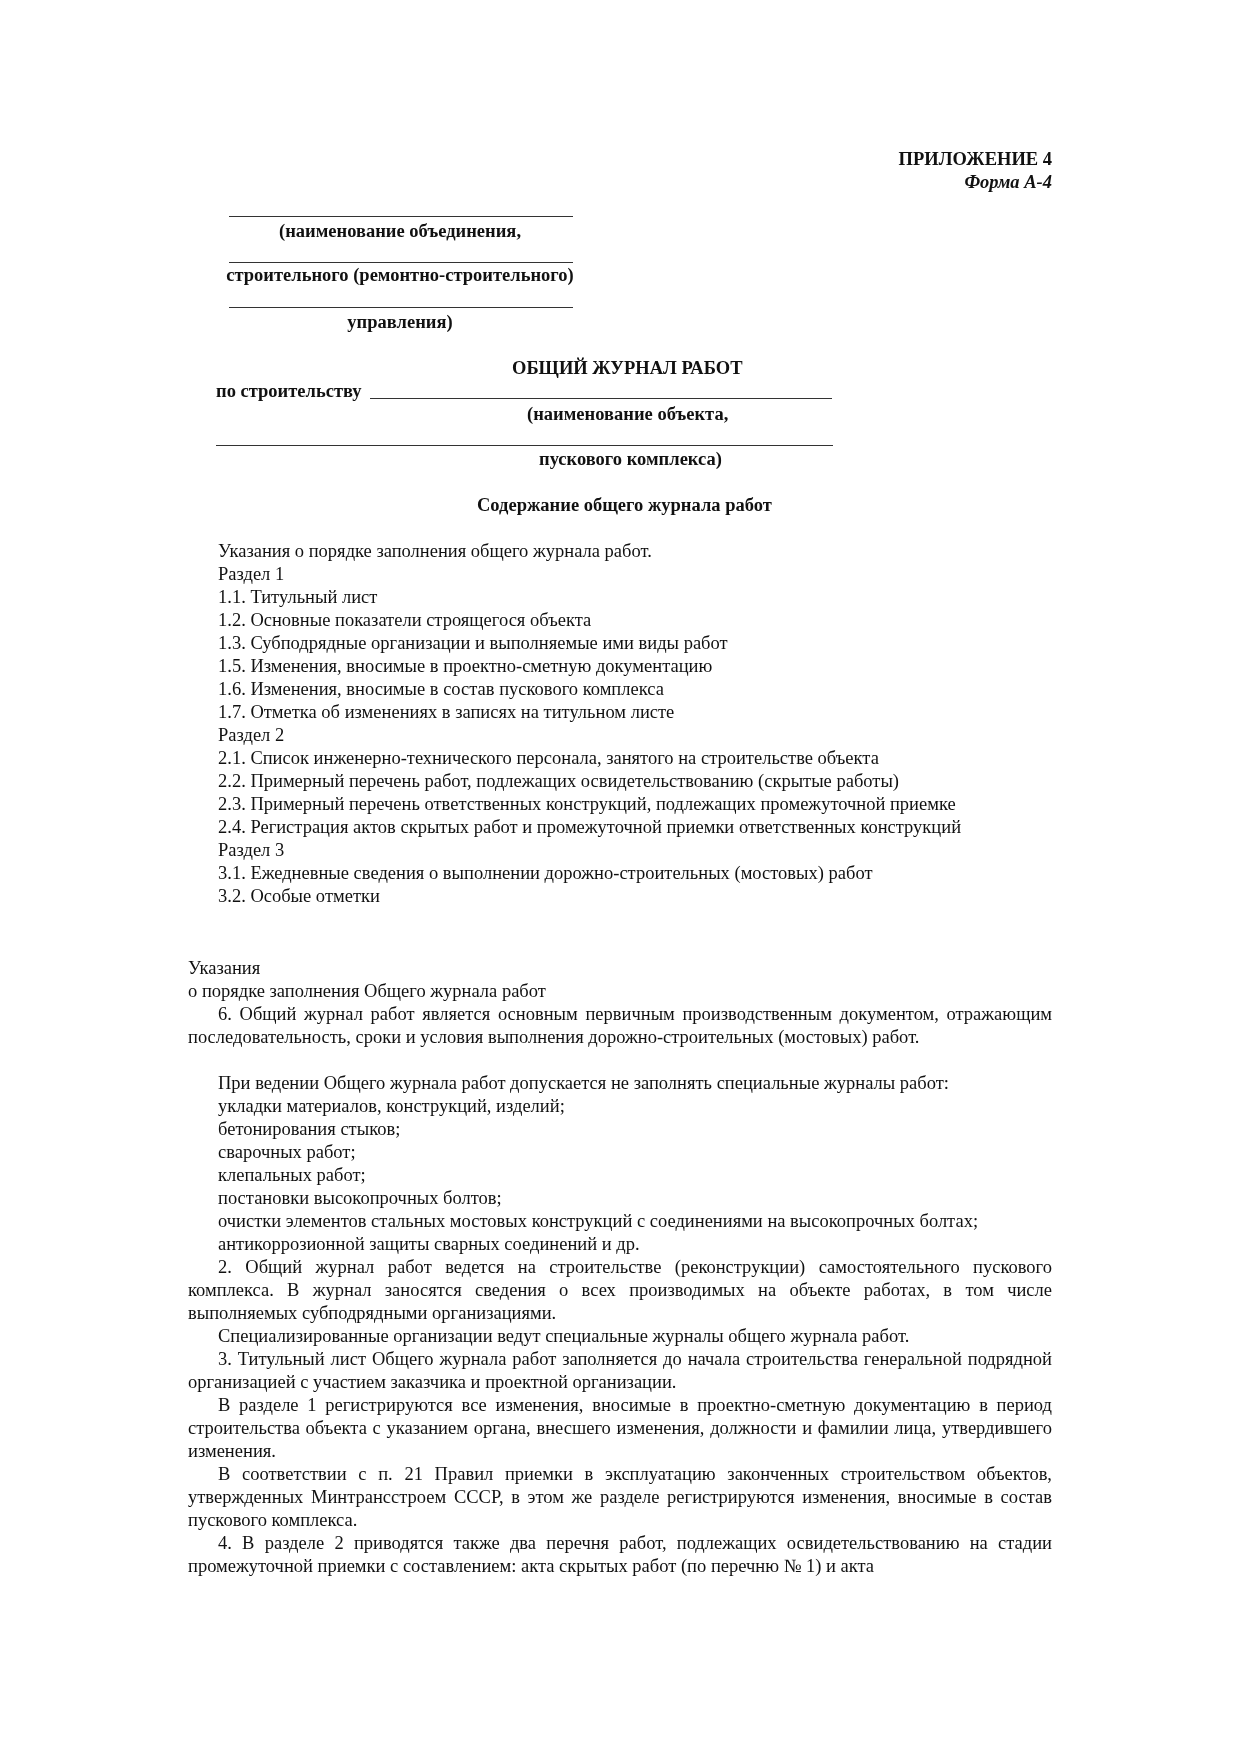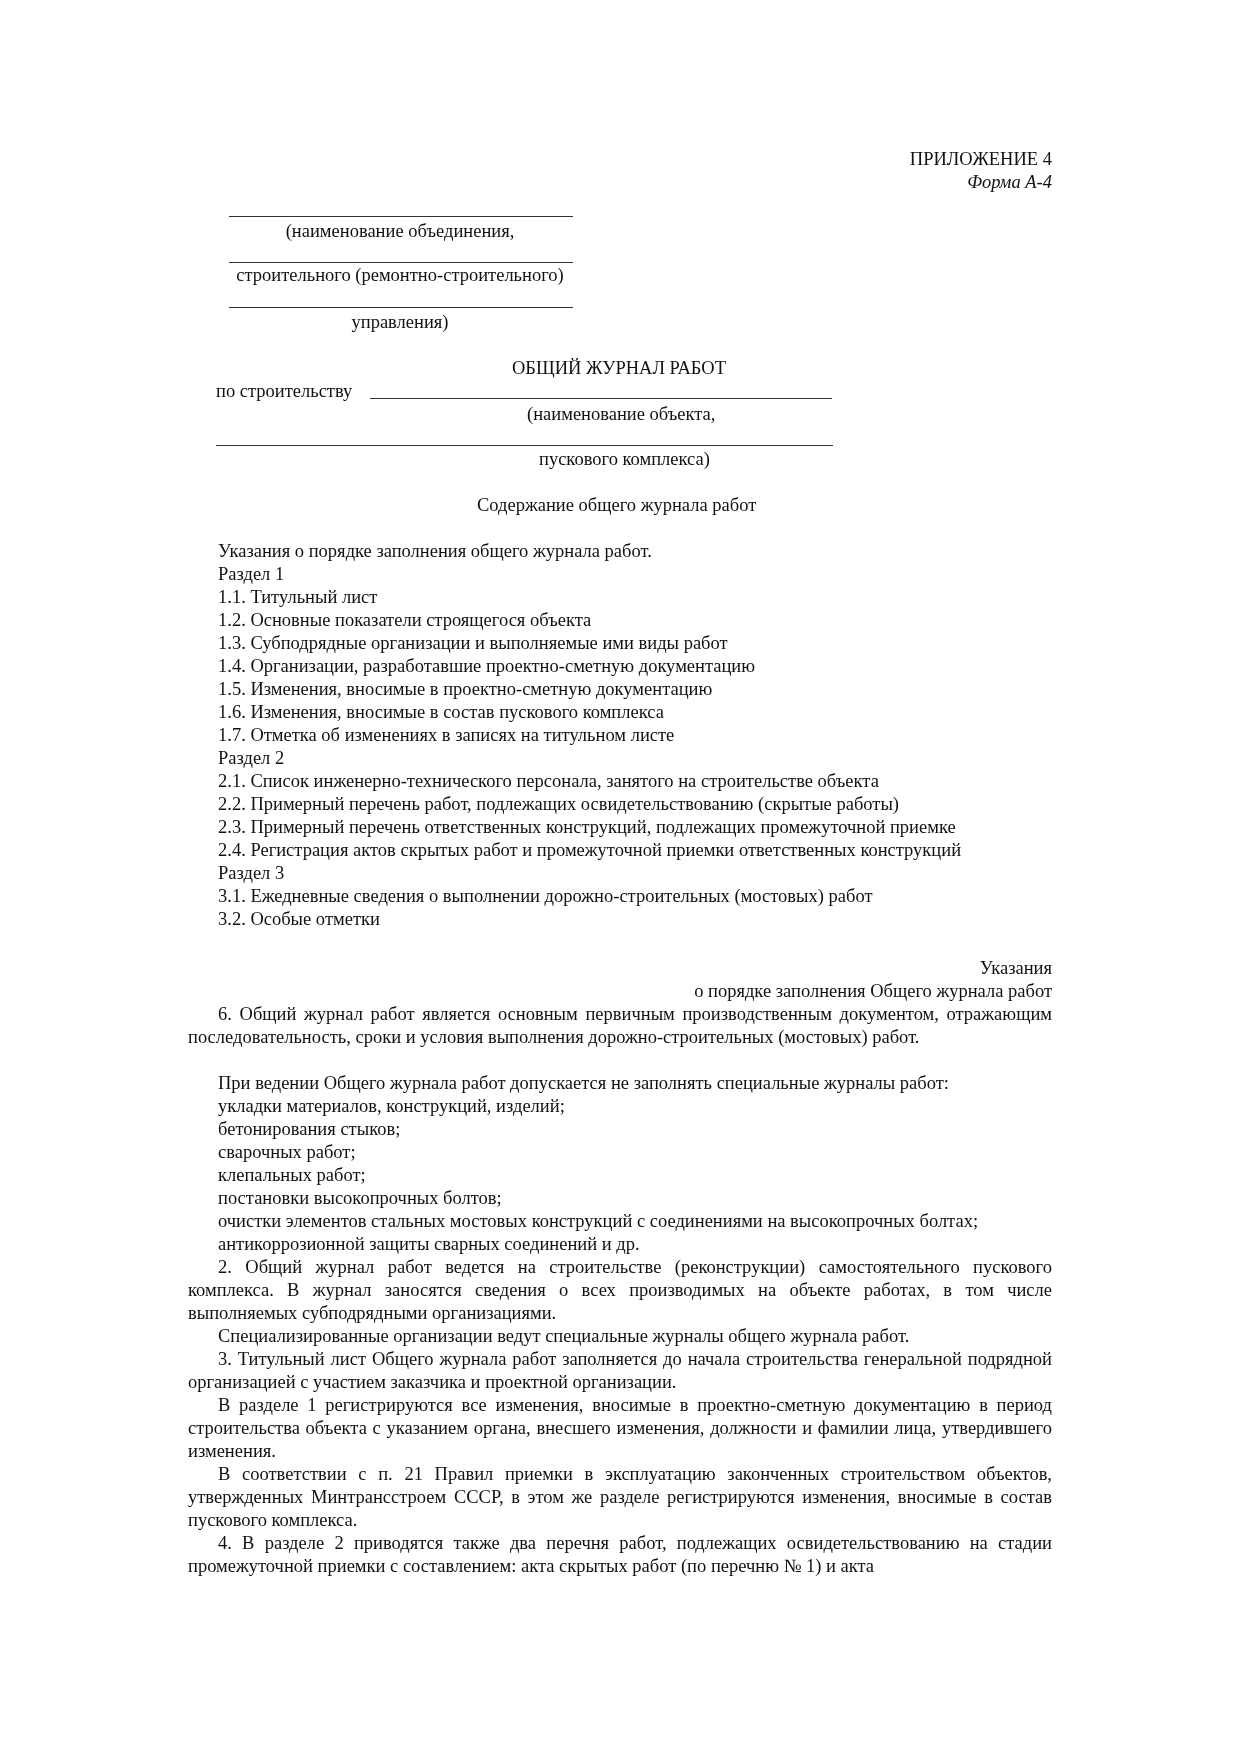--- a/index.html
+++ b/index.html
@@ -1,32 +1,32 @@
 <!DOCTYPE html>
 <html><head>
   <meta charset="utf-8">
   <style>
     html, body { margin: 0; padding: 0; background: #ffffff; }
     body {
       width: 1240px; height: 1755px; position: relative; overflow: hidden;
       font-family: "Liberation Serif", serif; color: #111111;
       font-size: 18.5px; line-height: 23px;
     }
-    .abs { position: absolute; white-space: nowrap; }
+    .abs { position: absolute; white-space: nowrap; font-weight: bold; }
     .right { text-align: right; }
     .italic { font-style: italic; margin-left: 8px; }
     .center-block { text-align: center; }
     .uline { position: absolute; height: 0; border-top: 1px solid #333; }
     .page-body { position: absolute; left: 188px; width: 864px; }
     .toc-line { padding-left: 30px; height: 23px; white-space: nowrap; }
     .para {
       text-align: justify; text-indent: 30px; margin: 0;
     }
     .item { padding-left: 30px; margin: 0; height: 23px; white-space: nowrap; }
-    .ctr { text-align: right; margin: 0; }
+    .ctr { text-align: left; margin: 0; }
   </style>
 </head>
 <body>
 
 <div class="abs right" style="right:188px; top:148px;">ПРИЛОЖЕНИЕ 4</div>
 <div class="abs right italic" style="right:188px; top:171px;">Форма А-4</div>
 
 <div class="uline" style="left:229px; top:216px; width:344px;"></div>
 <div class="abs center-block" style="left:200px; width:400px; top:220px;">(наименование объединения,</div>
 <div class="uline" style="left:229px; top:262px; width:344px;"></div>
@@ -42,21 +42,20 @@
 <div class="abs" style="left:539px; top:448px;">пускового комплекса)</div>
 
 <div class="abs" style="left:477px; top:494px;">Содержание общего журнала работ</div>
 
 <div class="page-body" style="top:540px;">
   <div class="toc-line">Указания о порядке заполнения общего журнала работ.</div>
   <div class="toc-line">Раздел 1</div>
   <div class="toc-line">1.1. Титульный лист</div>
   <div class="toc-line">1.2. Основные показатели строящегося объекта</div>
   <div class="toc-line">1.3. Субподрядные организации и выполняемые ими виды работ</div>
-  <div class="toc-line">1.4. Организации, разработавшие проектно-сметную документацию</div>
   <div class="toc-line">1.5. Изменения, вносимые в проектно-сметную документацию</div>
   <div class="toc-line">1.6. Изменения, вносимые в состав пускового комплекса</div>
   <div class="toc-line">1.7. Отметка об изменениях в записях на титульном листе</div>
   <div class="toc-line">Раздел 2</div>
   <div class="toc-line">2.1. Список инженерно-технического персонала, занятого на строительстве объекта</div>
   <div class="toc-line">2.2. Примерный перечень работ, подлежащих освидетельствованию (скрытые работы)</div>
   <div class="toc-line">2.3. Примерный перечень ответственных конструкций, подлежащих промежуточной приемке</div>
   <div class="toc-line">2.4. Регистрация актов скрытых работ и промежуточной приемки ответственных конструкций</div>
   <div class="toc-line">Раздел 3</div>
   <div class="toc-line">3.1. Ежедневные сведения о выполнении дорожно-строительных (мостовых) работ</div>

